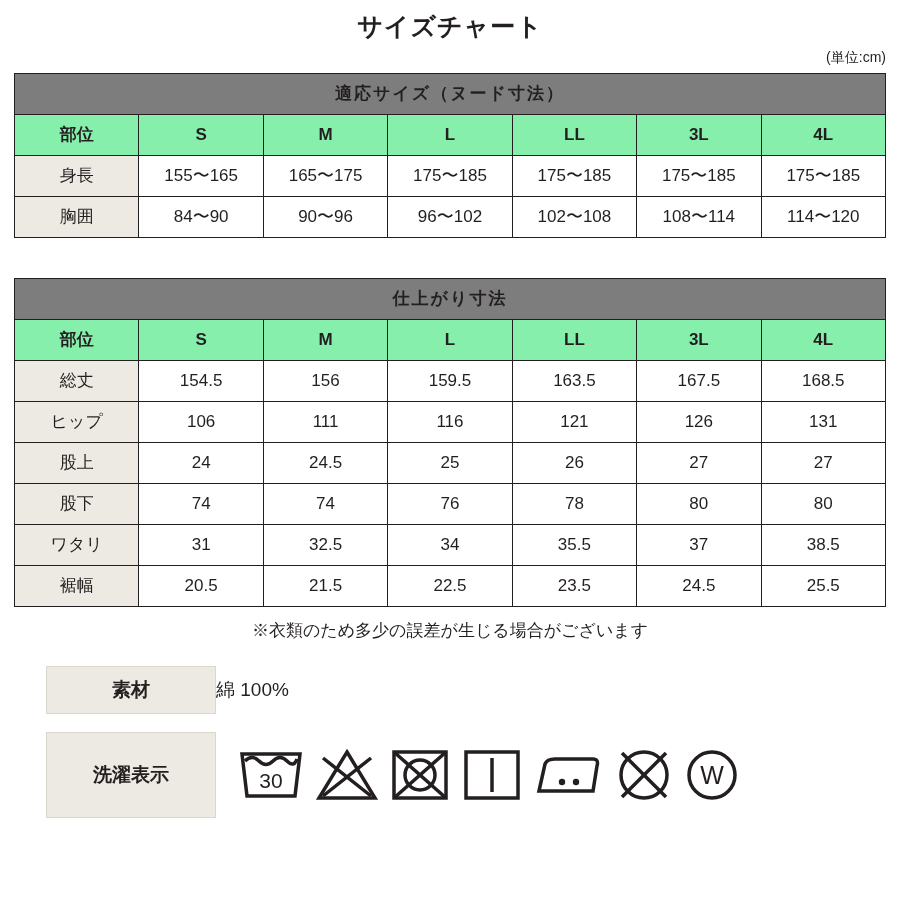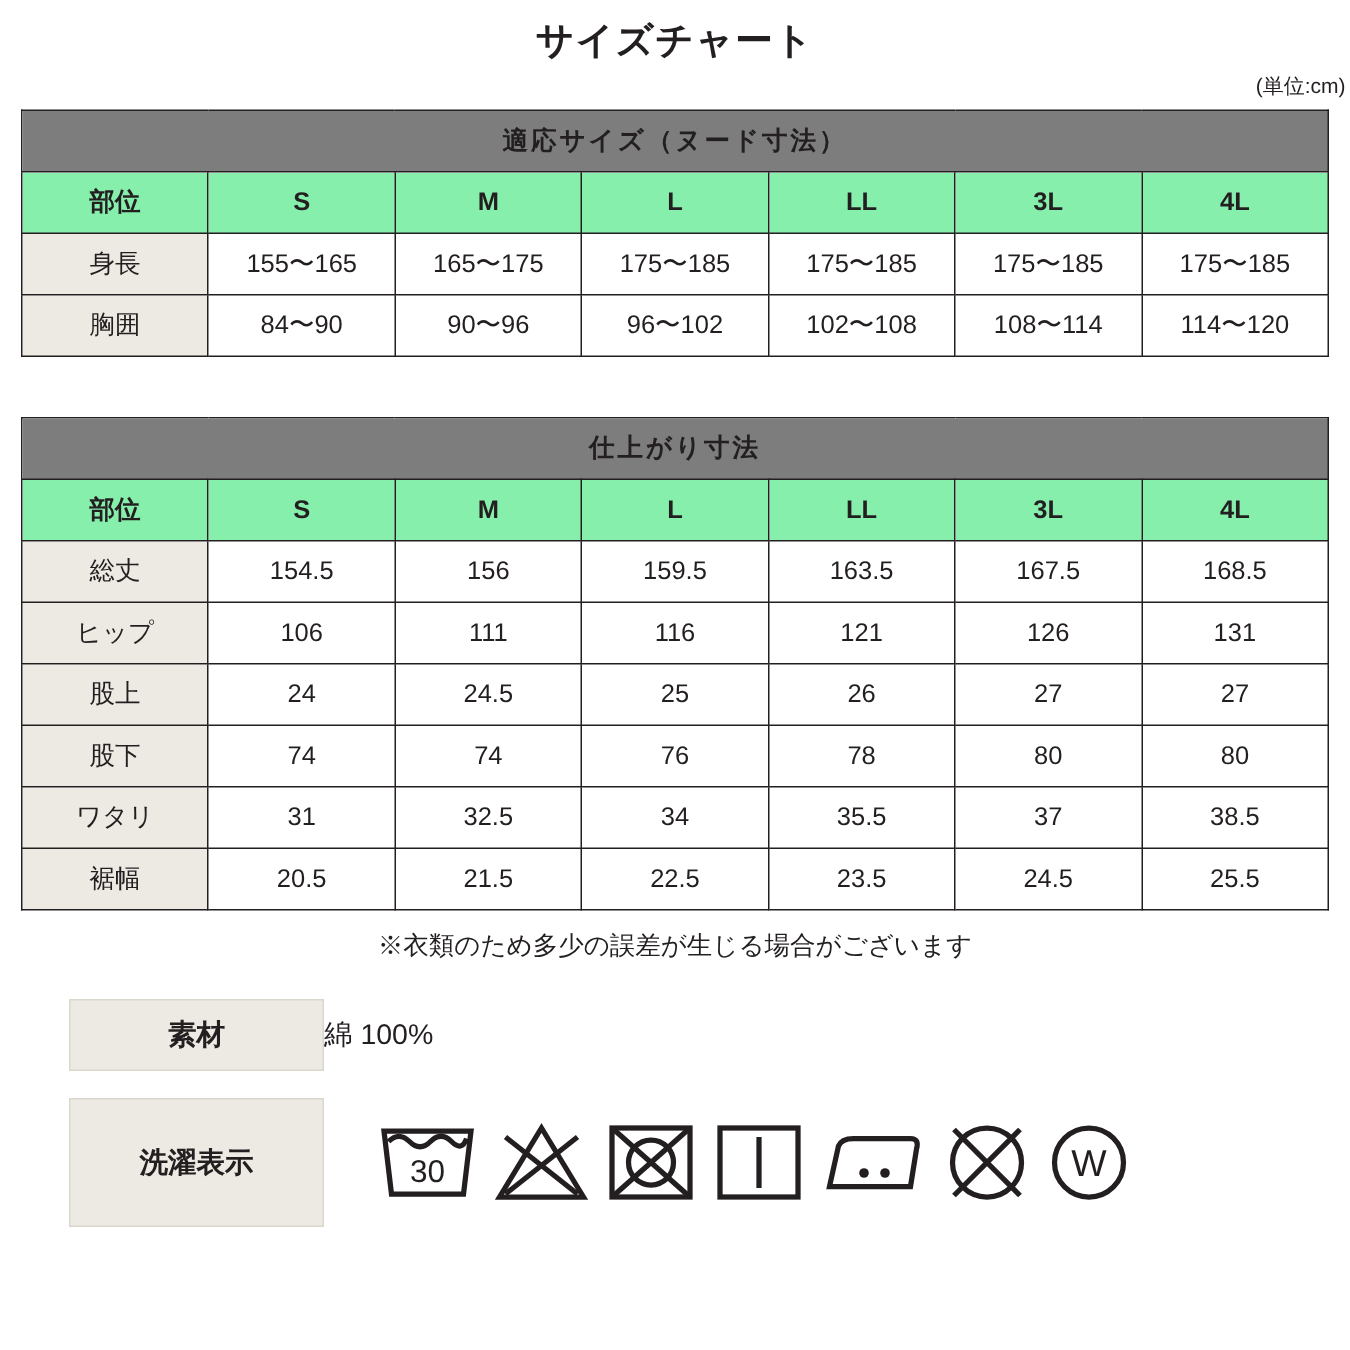--- a/index.html
+++ b/index.html
@@ -24,21 +24,21 @@
     text-align: center;
     font-size: 25px;
     font-weight: bold;
     letter-spacing: 1px;
     padding-top: 10px;
     color: #231f20;
   }
   .unit {
     text-align: right;
     font-size: 14px;
-    padding-right: 3px;
+    padding-right: 14px;
     padding-top: 6px;
     color: #231f20;
   }
   .tbl-wrap {
     padding: 6px 14px;
     box-sizing: border-box;
   }
   table.size-table {
     width: 100%;
     border-collapse: collapse;
@@ -111,21 +111,21 @@
     height: 86px;
     font-family: Liberation Serif, serif;
   }
   .info-value {
     font-size: 19px;
     color: #231f20;
   }
   .wash-icons {
     display: flex;
     align-items: flex-start;
-    padding-left: 35px;
+    padding-left: 21px;
     gap: 10px;
   }
   .wash-icons svg {
     display: block;
   }
 </style>
 </head>
 <body>
 
 <div class="page">

